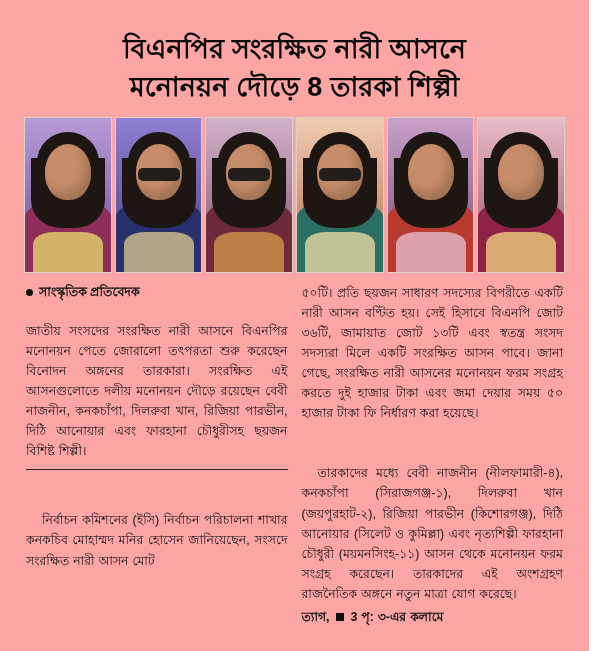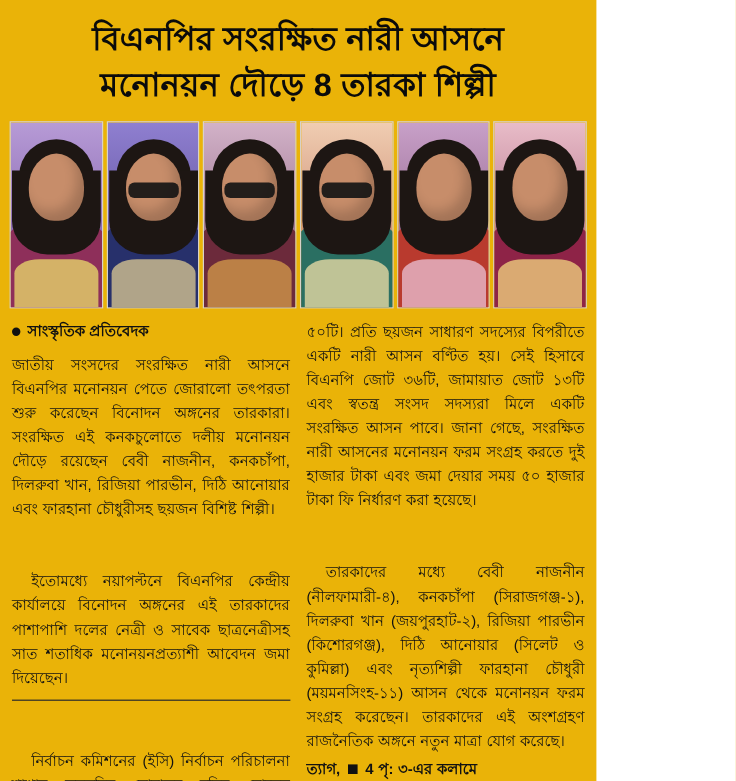--- a/index.html
+++ b/index.html
@@ -5,26 +5,26 @@
   html, body {
     margin: 0;
     padding: 0;
     background: #ffffff;
   }
   body {
     font-family: "Liberation Serif", serif;
   }
   #page {
     position: relative;
-    width: 497px;
+    width: 589px;
     height: 651px;
-    background: #eab308;
+    background: #fca5a5;
     overflow: hidden;
     box-sizing: border-box;
-    padding: 0;
+    padding: 16px;
   }
   
   .headline {
     text-align: center;
     padding: 14px 10px 6px 10px;
   }
   .headline-line {
     font-family: "Liberation Sans", sans-serif;
     font-weight: bold;
     font-size: 27px;
@@ -122,25 +122,25 @@
     box-sizing: border-box;
   }
   .col {
     flex: 1 1 0;
     min-width: 0;
   }
   .byline {
     display: flex;
     align-items: center;
     gap: 6px;
-    font-family: Liberation Sans, sans-serif;
+    font-family: Liberation Serif, serif;
     font-weight: bold;
     font-size: 12.5px;
     color: #111;
-    margin-bottom: 7px;
+    margin-bottom: 18px;
   }
   .byline .bullet {
     display: inline-block;
     width: 7px;
     height: 7px;
     background: #111;
     border-radius: 50%;
     flex: 0 0 auto;
   }
   p.body-text {
@@ -236,30 +236,29 @@
     </div>
   </div>
 
   <div class="columns">
 
     <div class="col">
       <div class="byline">
         <span class="bullet"></span>
         <span>সাংস্কৃতিক প্রতিবেদক</span>
       </div>
-      <p class="body-text">জাতীয় সংসদের সংরক্ষিত নারী আসনে বিএনপির মনোনয়ন পেতে জোরালো তৎপরতা শুরু করেছেন বিনোদন অঙ্গনের তারকারা। সংরক্ষিত এই কনকচুলোতে দলীয় মনোনয়ন দৌড়ে রয়েছেন বেবী নাজনীন, কনকচাঁপা, দিলরুবা খান, রিজিয়া পারভীন, দিঠি আনোয়ার এবং ফারহানা চৌধুরীসহ ছয়জন বিশিষ্ট শিল্পী।</p>
-      <p class="body-text indent">ইতোমধ্যে নয়াপল্টনে বিএনপির কেন্দ্রীয় কার্যালয়ে বিনোদন অঙ্গনের এই তারকাদের পাশাপাশি দলের নেত্রী ও সাবেক ছাত্রনেত্রীসহ সাত শতাধিক মনোনয়নপ্রত্যাশী আবেদন জমা দিয়েছেন।</p>
+      <p class="body-text">জাতীয় সংসদের সংরক্ষিত নারী আসনে বিএনপির মনোনয়ন পেতে জোরালো তৎপরতা শুরু করেছেন বিনোদন অঙ্গনের তারকারা। সংরক্ষিত এই আসনগুলোতে দলীয় মনোনয়ন দৌড়ে রয়েছেন বেবী নাজনীন, কনকচাঁপা, দিলরুবা খান, রিজিয়া পারভীন, দিঠি আনোয়ার এবং ফারহানা চৌধুরীসহ ছয়জন বিশিষ্ট শিল্পী।</p>
       <hr class="divider">
       <p class="body-text indent">নির্বাচন কমিশনের (ইসি) নির্বাচন পরিচালনা শাখার কনকচিব মোহাম্মদ মনির হোসেন জানিয়েছেন, সংসদে সংরক্ষিত নারী আসন মোট</p>
     </div>
 
     <div class="col">
       <p class="body-text">৫০টি। প্রতি ছয়জন সাধারণ সদস্যের বিপরীতে একটি নারী আসন বণ্টিত হয়। সেই হিসাবে বিএনপি জোট ৩৬টি, জামায়াত জোট ১৩টি এবং স্বতন্ত্র সংসদ সদস্যরা মিলে একটি সংরক্ষিত আসন পাবে। জানা গেছে, সংরক্ষিত নারী আসনের মনোনয়ন ফরম সংগ্রহ করতে দুই হাজার টাকা এবং জমা দেয়ার সময় ৫০ হাজার টাকা ফি নির্ধারণ করা হয়েছে।</p>
       <p class="body-text indent">তারকাদের মধ্যে বেবী নাজনীন (নীলফামারী-৪), কনকচাঁপা (সিরাজগঞ্জ-১), দিলরুবা খান (জয়পুরহাট-২), রিজিয়া পারভীন (কিশোরগঞ্জ), দিঠি আনোয়ার (সিলেট ও কুমিল্লা) এবং নৃত্যশিল্পী ফারহানা চৌধুরী (ময়মনসিংহ-১১) আসন থেকে মনোনয়ন ফরম সংগ্রহ করেছেন। তারকাদের এই অংশগ্রহণ রাজনৈতিক অঙ্গনে নতুন মাত্রা যোগ করেছে।</p>
       <p class="body-text">
         <span class="jump">ত্যাগ,</span>
         <span class="square"></span>
-        <span class="jump">4 পৃ: ৩-এর কলামে</span>
+        <span class="jump">3 পৃ: ৩-এর কলামে</span>
       </p>
     </div>
 
   </div>
 </div>
 
 </body></html>

